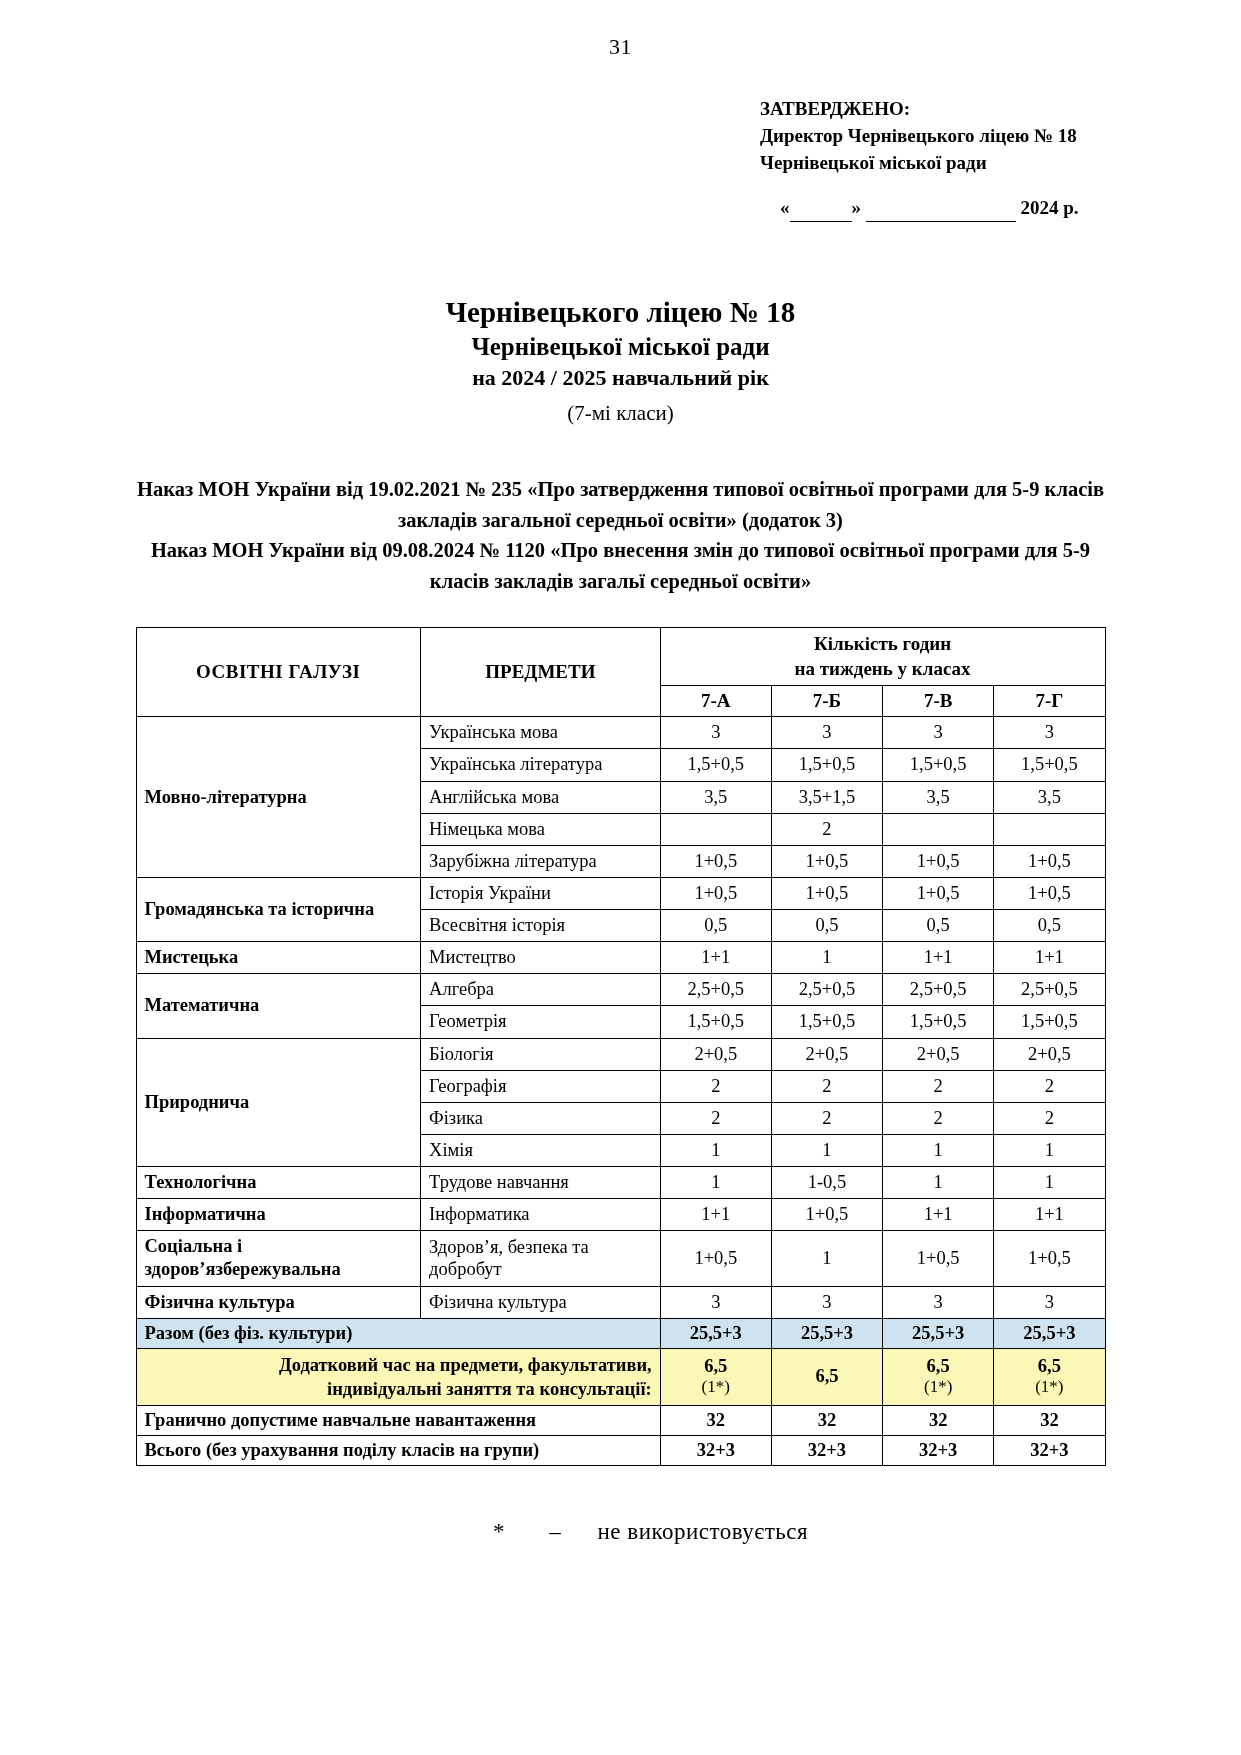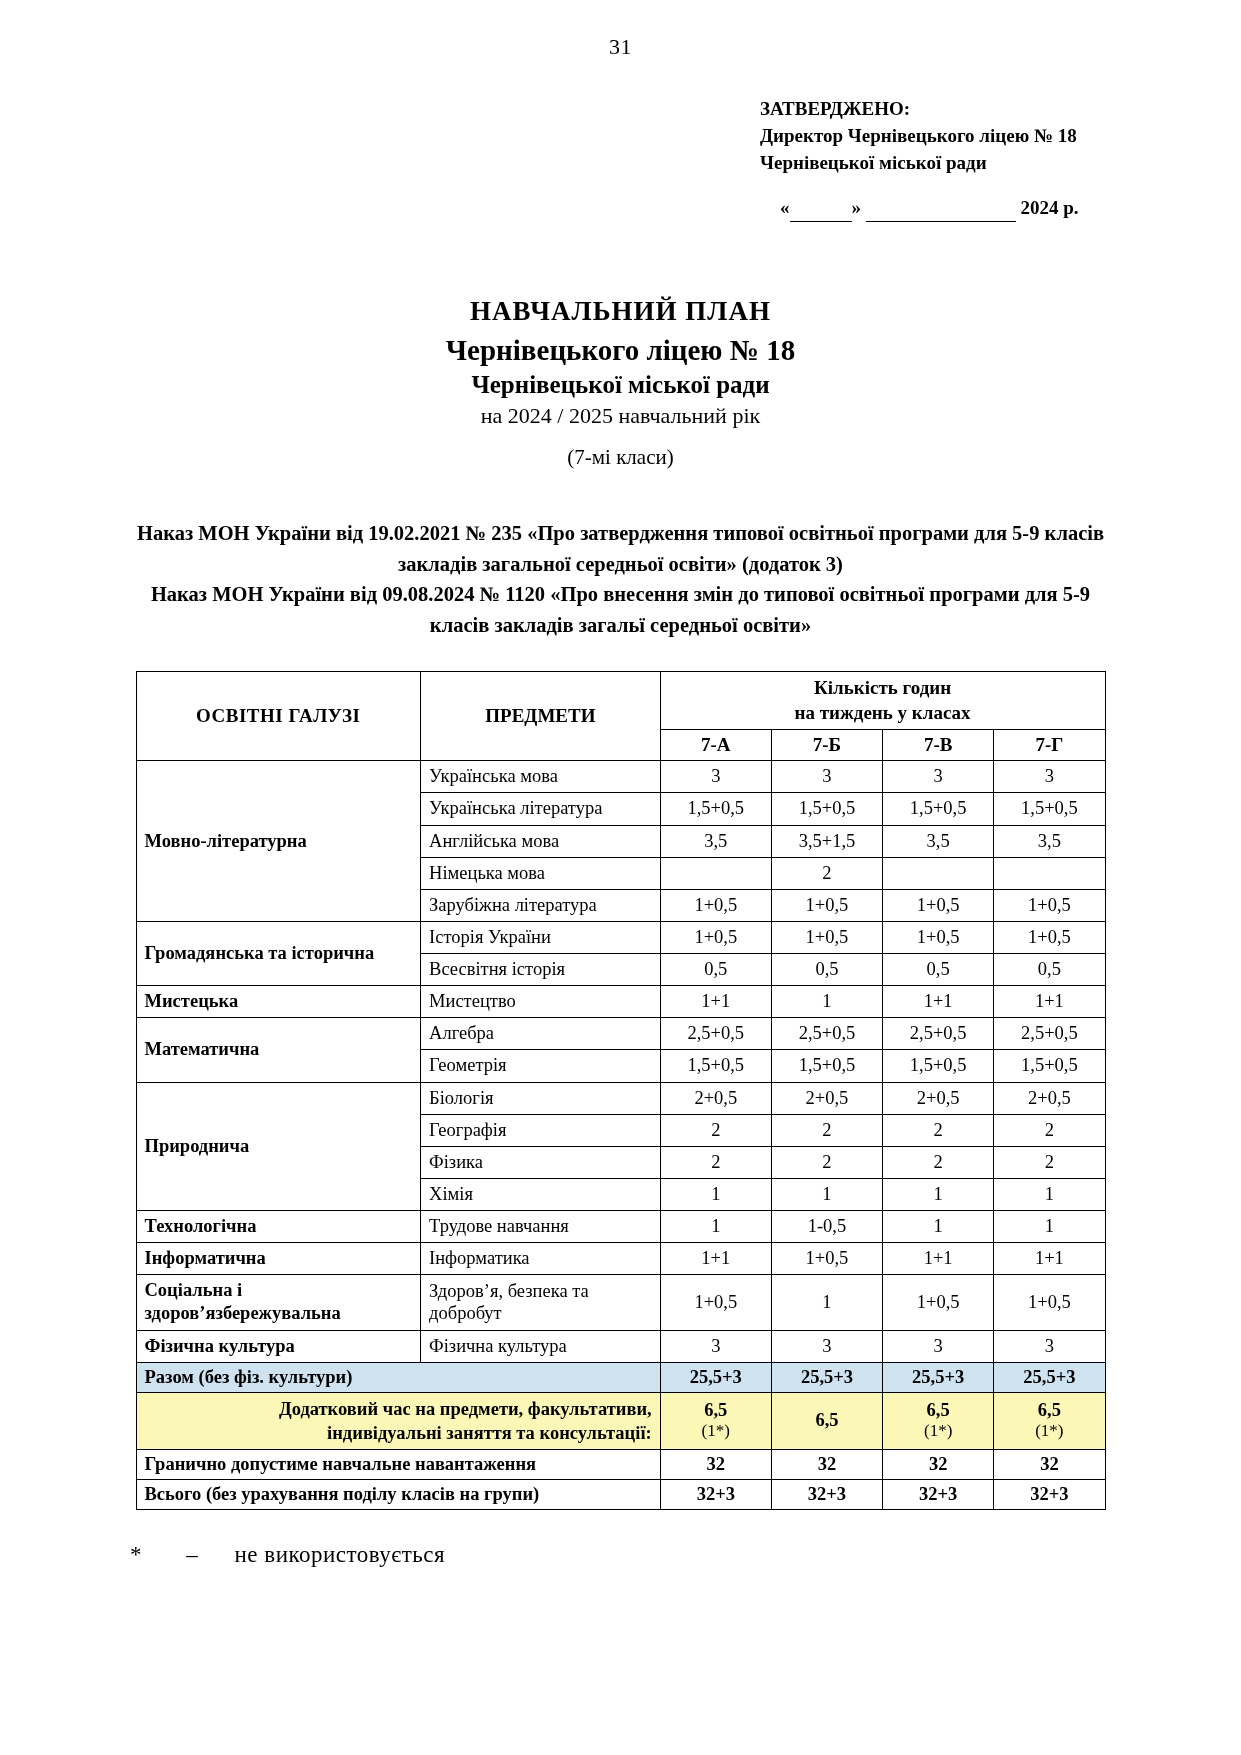--- a/index.html
+++ b/index.html
@@ -83,22 +83,22 @@
     font-weight: bold;
     margin-bottom: 4px;
   }
   .title-block .t3 {
     font-size: 25px;
     font-weight: bold;
     margin-bottom: 4px;
   }
   .title-block .t4 {
     font-size: 22px;
-    font-weight: normal;
-    margin-bottom: 16px;
+    font-weight: bold;
+    margin-bottom: 10px;
   }
   .title-block .t5 {
     font-size: 21px;
     font-weight: normal;
   }
   
   .orders {
     margin-top: 48px;
     text-align: center;
     font-size: 20.5px;
@@ -158,24 +158,25 @@
   }
   td.sub2 {
     line-height: 1.2;
   }
   .small-star {
     display: block;
     font-weight: normal;
     font-size: 17px;
   }
   .footnote {
-    margin-top: 32px;
+    margin-top: 53px;
     margin-left: 60px;
     font-size: 23px;
     letter-spacing: 0.5px;
+    text-align: center;
   }
   .footnote .star { margin-right: 38px; }
   .footnote .dash { margin-right: 30px; }
 </style>
 </head>
 <body>
 
 <div class="page">
 
   <div class="page-number">31</div>
@@ -183,21 +184,20 @@
   <div class="approval">
     <div class="line">ЗАТВЕРДЖЕНО:</div>
     <div class="line">Директор Чернівецького ліцею № 18</div>
     <div class="line">Чернівецької міської ради</div>
     <div class="date-row">
       <span>«</span><span class="blank-s"></span><span>»</span> <span class="blank-m"></span> <span>2024 р.</span>
     </div>
   </div>
 
   <div class="title-block">
-    <div class="t1">НАВЧАЛЬНИЙ   ПЛАН</div>
     <div class="t2">Чернівецького ліцею № 18</div>
     <div class="t3">Чернівецької міської ради</div>
     <div class="t4">на 2024 / 2025 навчальний рік</div>
     <div class="t5">(7-мі класи)</div>
   </div>
 
   <div class="orders">
     <div>Наказ МОН  України від 19.02.2021 № 235 «Про затвердження типової освітньої програми для 5-9 класів закладів загальної середньої освіти» (додаток 3)</div>
     <div>Наказ МОН України від 09.08.2024 № 1120 «Про внесення змін до типової освітньої програми для 5-9 класів закладів загальї середньої освіти»</div>
   </div>

